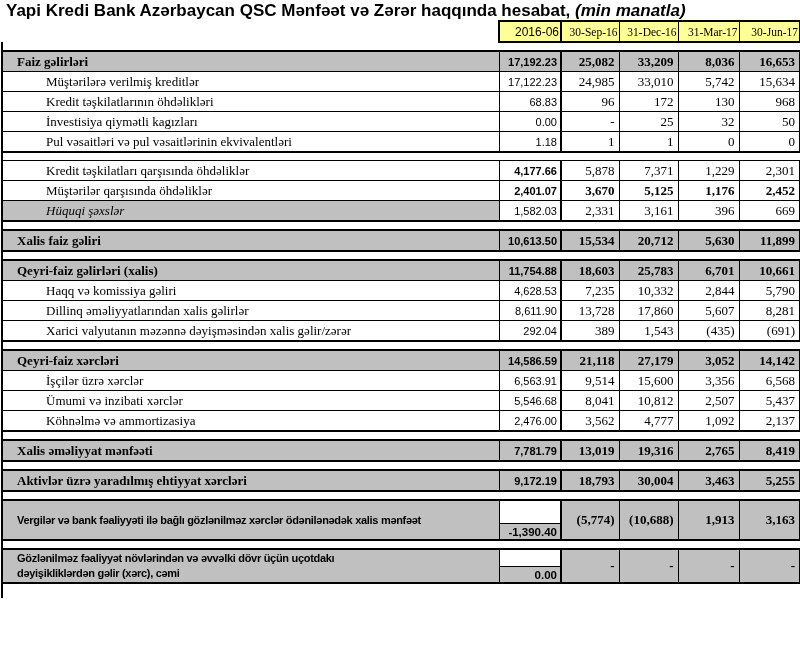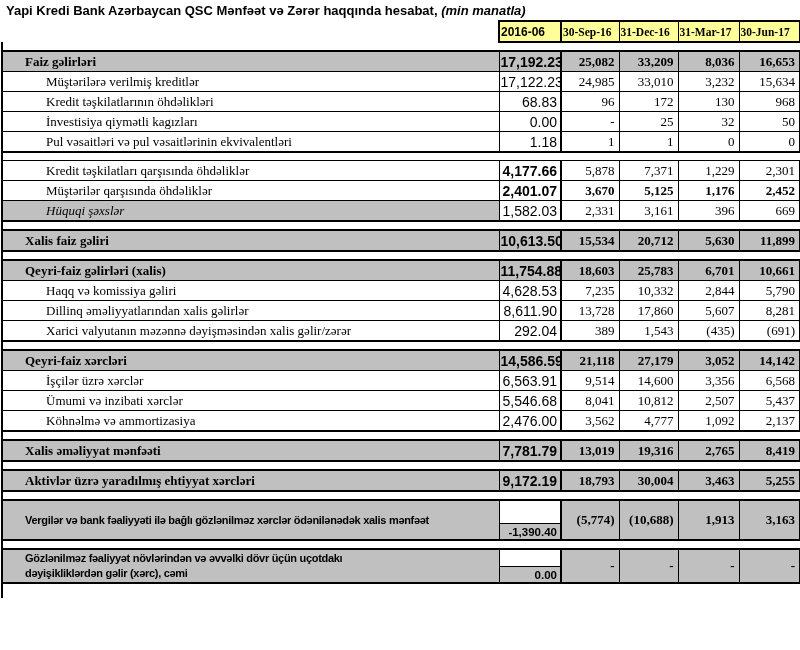--- a/index.html
+++ b/index.html
@@ -6,45 +6,45 @@
     --header-bg:#FFFF99;
     --section-bg:#C0C0C0;
     --grid:#000000;
     --page-bg:#FFFFFF;
   }
   html,body{margin:0;padding:0;background:var(--page-bg);}
   body{width:800px;height:650px;overflow:hidden;font-family:"Liberation Serif",serif;color:#000;}
   .title{
     margin:3px 0 2px 6px;
     font-family:"Liberation Sans",sans-serif;
-    font-weight:bold;font-size:13px;line-height:15px;white-space:nowrap;
+    font-weight:bold;font-size:17px;line-height:15px;white-space:nowrap;
   }
   .title .note{font-style:italic;}
   table.report{
     border-collapse:collapse;table-layout:fixed;width:798px;margin-left:1px;
   }
   table.report td{overflow:hidden;white-space:nowrap;}
   
   td.blank{border:none;background:transparent;}
   td.hcell{
     background:var(--header-bg);
     border:1px solid var(--grid);
     border-top:2px solid var(--grid);border-bottom:2px solid var(--grid);
-    text-align:left;font-weight:bold;font-size:11.5px;height:17px;
+    text-align:right;font-weight:normal;font-size:11.5px;height:17px;
     font-family:"Liberation Serif",serif;
   }
   td.hcell.h-first{font-family:"Liberation Sans",sans-serif;font-size:12px;border-left:2px solid var(--grid);border-right:2px solid var(--grid);}
   td.hcell.h-last{border-right:2px solid var(--grid);}
   
   td.cell{border:1px solid var(--grid);height:17px;font-size:13px;}
-  td.lbl{padding-left:22px;text-align:left;}
+  td.lbl{padding-left:14px;text-align:left;}
   td.lbl.sub{padding-left:43px;}
   td.lbl.ital{font-style:italic;}
   td.val{text-align:right;padding-right:4px;}
-  td.c1{font-family:"Liberation Sans",sans-serif;font-size:14px;padding-right:3px;}
+  td.c1{font-family:"Liberation Sans",sans-serif;font-size:11px;padding-right:3px;}
   .gray{background:var(--section-bg);}
   .bold{font-weight:bold;}
   td.nlabel{
     font-family:"Liberation Sans",sans-serif;font-weight:bold;
     font-size:11px;letter-spacing:-0.3px;line-height:15px;white-space:normal;
   }
   
   td.bl2{border-left:2px solid var(--grid);}
   td.br2{border-right:2px solid var(--grid);}
   td.bt2{border-top:2px solid var(--grid);}
@@ -94,21 +94,21 @@
         <td class="cell val bt2 gray bold">25,082</td>
         <td class="cell val bt2 gray bold">33,209</td>
         <td class="cell val bt2 gray bold">8,036</td>
         <td class="cell val bt2 br2 gray bold">16,653</td>
       </tr>
       <tr>
         <td class="cell lbl bl2 sub">Müştərilərə verilmiş kreditlər</td>
         <td class="cell val c1 br2">17,122.23</td>
         <td class="cell val">24,985</td>
         <td class="cell val">33,010</td>
-        <td class="cell val">3,232</td>
+        <td class="cell val">5,742</td>
         <td class="cell val br2">15,634</td>
       </tr>
       <tr>
         <td class="cell lbl bl2 sub">Kredit təşkilatlarının öhdəlikləri</td>
         <td class="cell val c1 br2">68.83</td>
         <td class="cell val">96</td>
         <td class="cell val">172</td>
         <td class="cell val">130</td>
         <td class="cell val br2">968</td>
       </tr>
@@ -209,21 +209,21 @@
         <td class="cell val bt2 c1 br2 gray bold">14,586.59</td>
         <td class="cell val bt2 gray bold">21,118</td>
         <td class="cell val bt2 gray bold">27,179</td>
         <td class="cell val bt2 gray bold">3,052</td>
         <td class="cell val bt2 br2 gray bold">14,142</td>
       </tr>
       <tr>
         <td class="cell lbl bl2 sub">İşçilər üzrə xərclər</td>
         <td class="cell val c1 br2">6,563.91</td>
         <td class="cell val">9,514</td>
-        <td class="cell val">14,600</td>
+        <td class="cell val">15,600</td>
         <td class="cell val">3,356</td>
         <td class="cell val br2">6,568</td>
       </tr>
       <tr>
         <td class="cell lbl bl2 sub">Ümumi və inzibati xərclər</td>
         <td class="cell val c1 br2">5,546.68</td>
         <td class="cell val">8,041</td>
         <td class="cell val">10,812</td>
         <td class="cell val">2,507</td>
         <td class="cell val br2">5,437</td>

